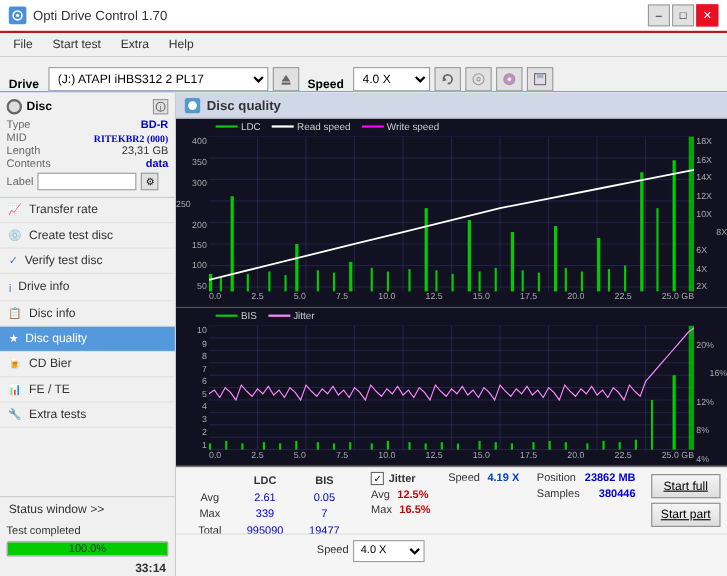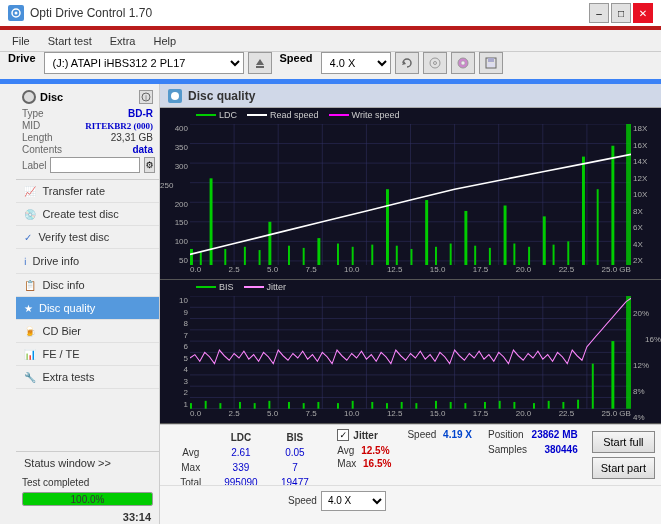--- a/index.html
+++ b/index.html
@@ -1,43 +1,43 @@
 <!DOCTYPE html>
 <html><head>
   <meta charset="utf-8">
   <style>
     * { margin: 0; padding: 0; box-sizing: border-box; }
     body { width: 661px; height: 524px; font-family: 'Segoe UI', Tahoma, sans-serif; font-size: 11px; background: #f0f0f0; overflow: hidden; }
     
     
-    .titlebar { background: #fff; height: 30px; display: flex; align-items: center; justify-content: space-between; padding: 0 8px; border-bottom: 4px solid #b91c1c; }
+    .titlebar { background: #fff; height: 30px; display: flex; align-items: center; justify-content: space-between; padding: 0 8px; border-bottom: 2px solid #b91c1c; }
     .titlebar-left { display: flex; align-items: center; gap: 6px; }
     .titlebar-icon { width: 16px; height: 16px; background: #4a90d9; border-radius: 2px; display: flex; align-items: center; justify-content: center; }
     .titlebar-title { font-size: 12px; color: #333; }
     .titlebar-controls { display: flex; gap: 2px; }
     .titlebar-btn { width: 20px; height: 20px; border: 1px solid #999; background: #e1e1e1; cursor: pointer; display: flex; align-items: center; justify-content: center; font-size: 10px; }
     
     
     .menubar { background: #f0f0f0; height: 22px; display: flex; align-items: center; padding: 0 4px; border-bottom: 1px solid #ccc; gap: 2px; }
     .menu-item { padding: 2px 8px; cursor: pointer; font-size: 11px; color: #333; }
     
     
-    .drivetoolbar { background: #f0f0f0; height: 32px; display: flex; align-items: flex-start; padding: 0 4px; border-bottom: 5px solid #3b82f6; gap: 4px; }
+    .drivetoolbar { background: #f0f0f0; height: 32px; display: flex; align-items: flex-end; padding: 0 4px; border-bottom: 1px solid #3b82f6; gap: 4px; }
     .drive-label { font-weight: bold; font-size: 11px; padding: 0 4px; }
     .drive-select { height: 22px; font-size: 11px; border: 1px solid #999; background: white; padding: 0 4px; min-width: 200px; }
     .eject-btn { height: 22px; width: 24px; border: 1px solid #999; background: #e1e1e1; cursor: pointer; display: flex; align-items: center; justify-content: center; }
     .speed-label { font-weight: bold; font-size: 11px; padding: 0 4px; }
     .speed-select { height: 22px; font-size: 11px; border: 1px solid #999; background: white; padding: 0 4px; width: 70px; }
     .toolbar-icon-btn { height: 22px; width: 24px; border: 1px solid #999; background: #e1e1e1; cursor: pointer; display: flex; align-items: center; justify-content: center; }
     
     
     .main { display: flex; height: calc(524px - 30px - 22px - 32px); }
     
     
-    .sidebar { width: 160px; background: #f0f0f0; border-right: 1px solid #ccc; display: flex; flex-direction: column; padding-left: 16px; }
+    .sidebar { width: 160px; background: #f0f0f0; border-right: 1px solid #ccc; display: flex; flex-direction: column; }
     .disc-section { padding: 6px; border-bottom: 1px solid #ccc; }
     .disc-header { display: flex; align-items: center; justify-content: space-between; margin-bottom: 4px; }
     .disc-header-left { display: flex; align-items: center; gap: 4px; }
     .disc-icon { width: 14px; height: 14px; border-radius: 50%; border: 2px solid #666; background: #ddd; }
     .disc-header-text { font-weight: bold; font-size: 11px; }
     .disc-row { display: flex; justify-content: space-between; align-items: center; margin: 1px 0; }
     .disc-key { color: #666; font-size: 10px; }
     .disc-val { color: #0000cc; font-size: 10px; font-weight: bold; }
     .disc-val-black { color: #333; font-size: 10px; }
     .label-row { display: flex; align-items: center; gap: 4px; margin-top: 2px; }
@@ -78,21 +78,21 @@
     .stats-table th { color: #333; font-weight: bold; text-align: center; padding: 1px 8px; }
     .stats-table td { color: #0000cc; text-align: center; padding: 1px 8px; }
     .stats-table td.label { color: #333; font-weight: normal; }
     .jitter-section { padding: 4px 8px; display: flex; flex-direction: column; gap: 2px; }
     .jitter-header { display: flex; align-items: center; gap: 4px; }
     .checkbox { width: 12px; height: 12px; border: 1px solid #666; background: white; display: flex; align-items: center; justify-content: center; font-size: 9px; }
     .position-section { padding: 4px 8px; font-size: 10px; }
     .pos-row { display: flex; justify-content: space-between; gap: 8px; }
     .pos-label { color: #333; }
     .pos-val { color: #0000cc; font-weight: bold; }
-    .buttons-section { display: flex; flex-direction: column; gap: 4px; padding: 4px 6px; justify-content: center; }
+    .buttons-section { display: flex; flex-direction: column; gap: 4px; padding: 4px 6px; justify-content: center; text-decoration: underline; }
     .action-btn { height: 22px; font-size: 11px; border: 1px solid #888; background: linear-gradient(to bottom, #f5f5f5, #ddd); cursor: pointer; padding: 0 8px; white-space: nowrap; }
     
     .stats-row2 { display: flex; align-items: center; padding: 2px 8px; border-top: 1px solid #ddd; height: 30px; }
     .speed-select2 { height: 20px; font-size: 10px; border: 1px solid #999; background: white; padding: 0 2px; width: 65px; }
   </style>
 </head>
 <body>
 
 <div class="titlebar">
   <div class="titlebar-left">
@@ -355,21 +355,21 @@
           <span style="font-size:8px;color:#aaa;text-align:right;padding-right:2px;">100</span>
           <span style="font-size:8px;color:#aaa;text-align:right;padding-right:2px;">50</span>
         </div>
 
         <div style="position:absolute;right:0;top:16px;width:30px;height:calc(100% - 30px);display:flex;flex-direction:column;justify-content:space-between;">
           <span style="font-size:8px;color:#aaa;padding-left:2px;">18X</span>
           <span style="font-size:8px;color:#aaa;padding-left:2px;">16X</span>
           <span style="font-size:8px;color:#aaa;padding-left:2px;">14X</span>
           <span style="font-size:8px;color:#aaa;padding-left:2px;">12X</span>
           <span style="font-size:8px;color:#aaa;padding-left:2px;">10X</span>
-          <span style="font-size:8px;color:#aaa;padding-left:2px;">8X</span>
+          <span style="font-size:8px;color:#aaa;padding-left:2px;text-align:right;">8X</span>
           <span style="font-size:8px;color:#aaa;padding-left:2px;">6X</span>
           <span style="font-size:8px;color:#aaa;padding-left:2px;">4X</span>
           <span style="font-size:8px;color:#aaa;padding-left:2px;">2X</span>
         </div>
 
         <div style="position:absolute;bottom:0;left:30px;right:30px;height:14px;display:flex;justify-content:space-between;">
           <span style="font-size:8px;color:#aaa;">0.0</span>
           <span style="font-size:8px;color:#aaa;">2.5</span>
           <span style="font-size:8px;color:#aaa;">5.0</span>
           <span style="font-size:8px;color:#aaa;">7.5</span>

